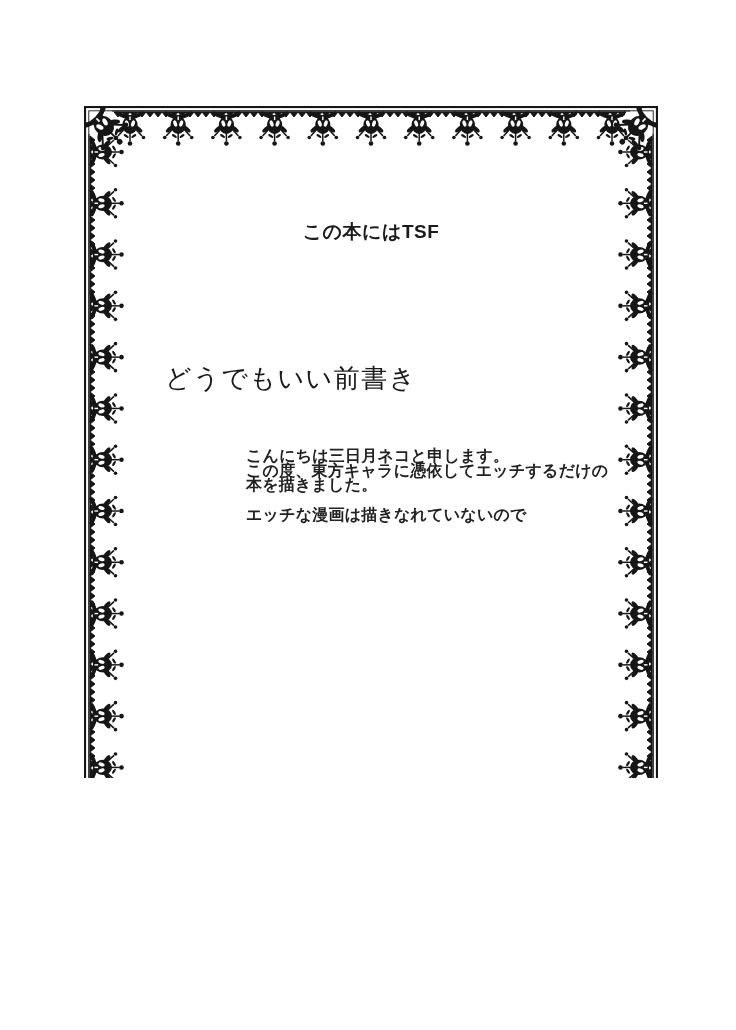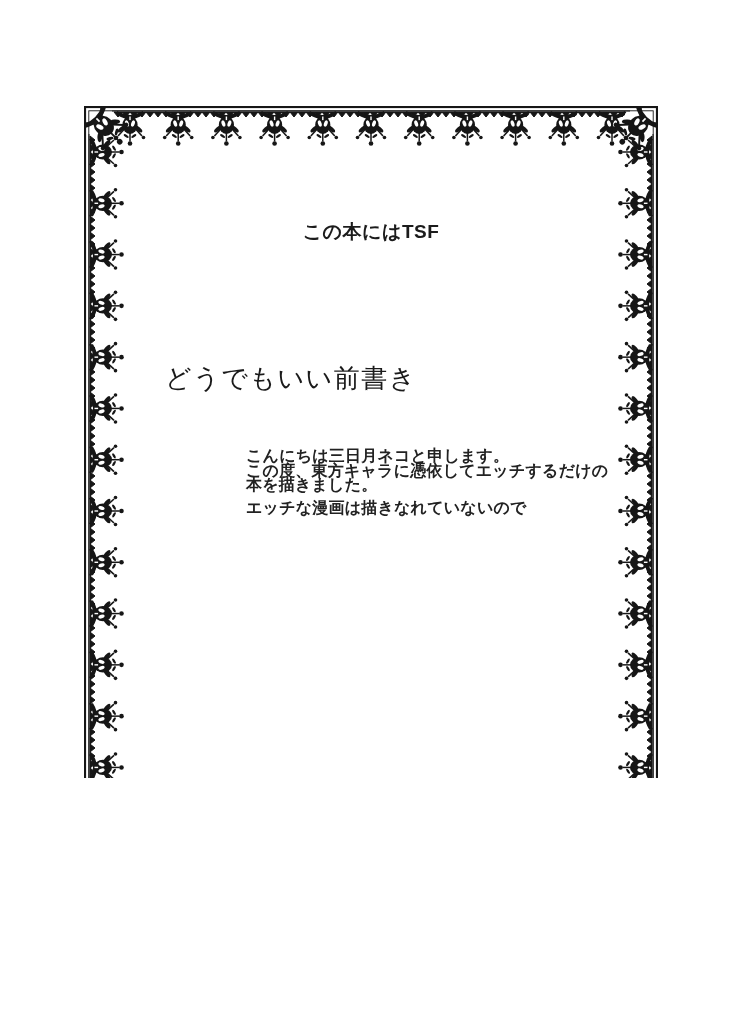--- a/index.html
+++ b/index.html
@@ -14,21 +14,21 @@
   }
   .heading{
     position:absolute;left:165px;top:361px;
     font-family:"Liberation Serif","DejaVu Serif",serif;
     font-size:26px;font-weight:400;letter-spacing:1.5px;color:#1a1a1a;
   }
   .body-text{
     position:absolute;left:246px;top:449px;
     font-size:16px;line-height:14.6px;font-weight:600;letter-spacing:.2px;color:#222;
   }
-  .body-text .para + .para{margin-top:8px;}
+  .body-text .para + .para{margin-top:15px;}
   .signature{
     position:absolute;left:482px;top:812px;
     font-size:11.5px;font-weight:600;letter-spacing:2px;color:#2b2b2b;
   }
 </style>
 </head>
 <body>
 
 <div class="page">
 

